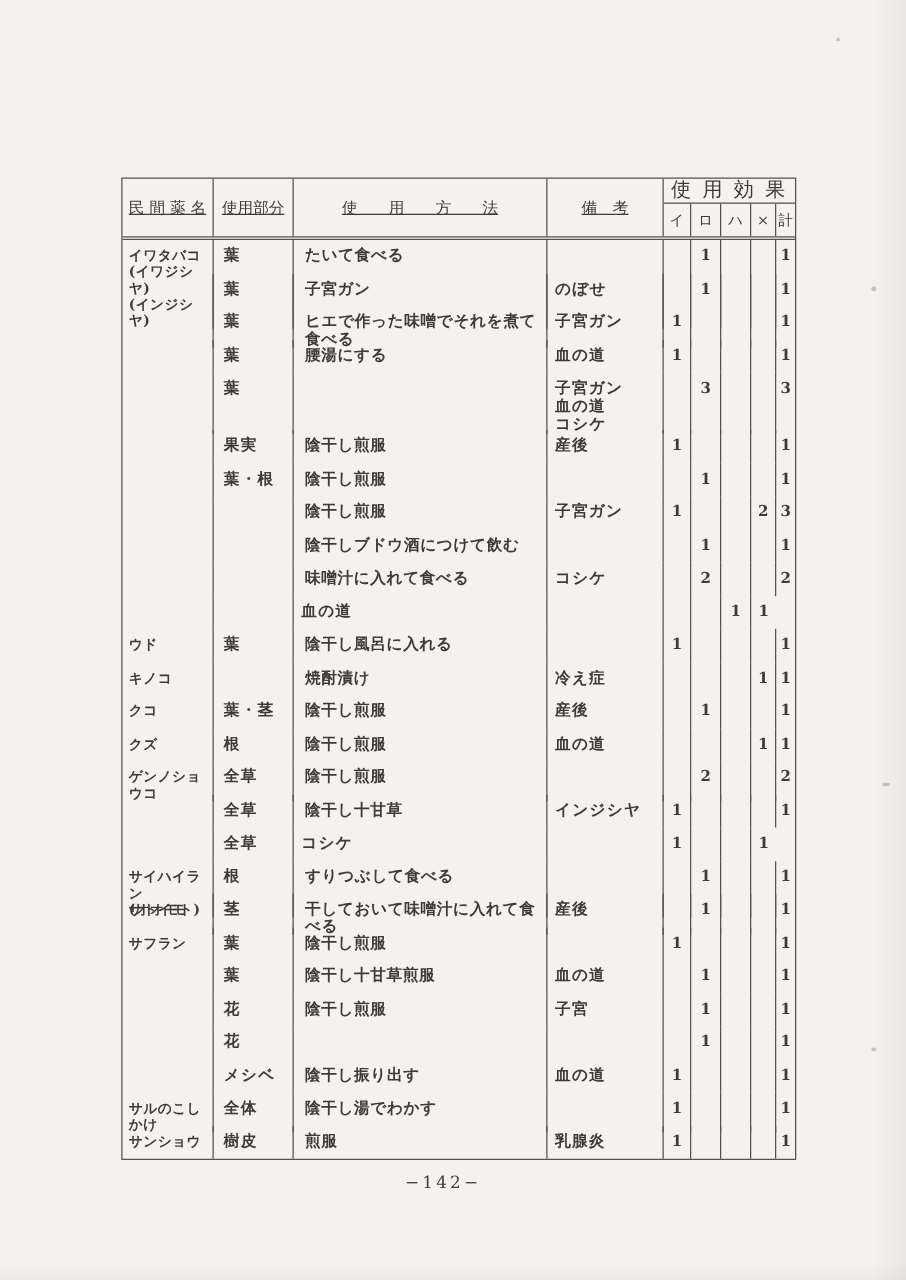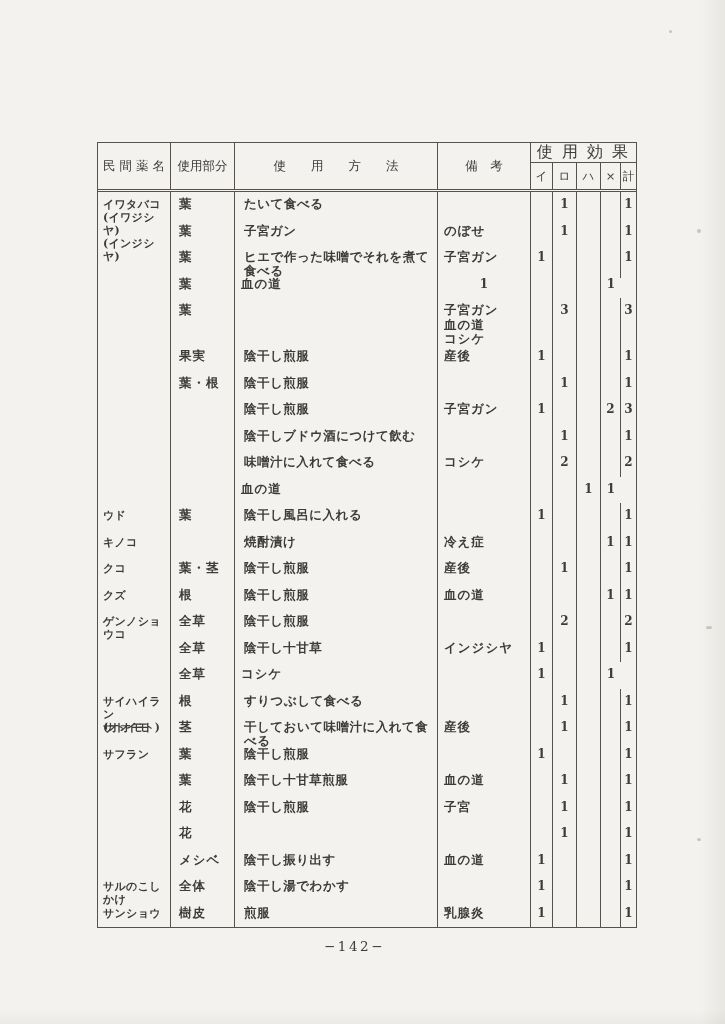--- a/index.html
+++ b/index.html
@@ -29,21 +29,21 @@
     border:1.5px solid var(--line);
     background:transparent;
   }
   .thead{
     display:grid;
     grid-template-columns:var(--cols);
     grid-template-rows:20px 26px;
     font-size:12.5px;
   }
   .th{display:flex;align-items:center;justify-content:center;color:var(--ink);}
-  .th.span2{grid-row:1/3;}
+  .th.span2{grid-row:1/3;text-decoration:underline;}
   .th.c1{grid-column:1;}
   .th.c2{grid-column:2;}
   .th.c3{grid-column:3;}
   .th.c4{grid-column:4;}
   .th.bordered{border-right:1px solid var(--line);}
   .th.effect-group{grid-column:5/10;grid-row:1;border-bottom:1px solid var(--line);
     letter-spacing:2px;font-size:16px;}
   .th.sub{grid-row:2;font-size:11.5px;}
   .th.sub.sb{border-right:1px solid var(--line);}
   .dbl{height:3px;border-top:1px solid var(--line);border-bottom:1px solid var(--line);}
@@ -125,20 +125,21 @@
           <div class="td remarks bordered">子宮ガン</div>
           <div class="td num bordered">1</div>
           <div class="td num bordered"></div>
           <div class="td num bordered"></div>
           <div class="td num bordered"></div>
           <div class="td num">1</div>
         </div>
         <div class="tr">
           <div class="td name bordered"></div>
           <div class="td part bordered">葉</div>
+          <div class="td method bordered">腰湯にする</div>
           <div class="td remarks bordered">血の道</div>
           <div class="td num bordered">1</div>
           <div class="td num bordered"></div>
           <div class="td num bordered"></div>
           <div class="td num bordered"></div>
           <div class="td num">1</div>
         </div>
         <div class="tr" style="height: 46px;">
           <div class="td name bordered"></div>
           <div class="td part bordered">葉</div>

